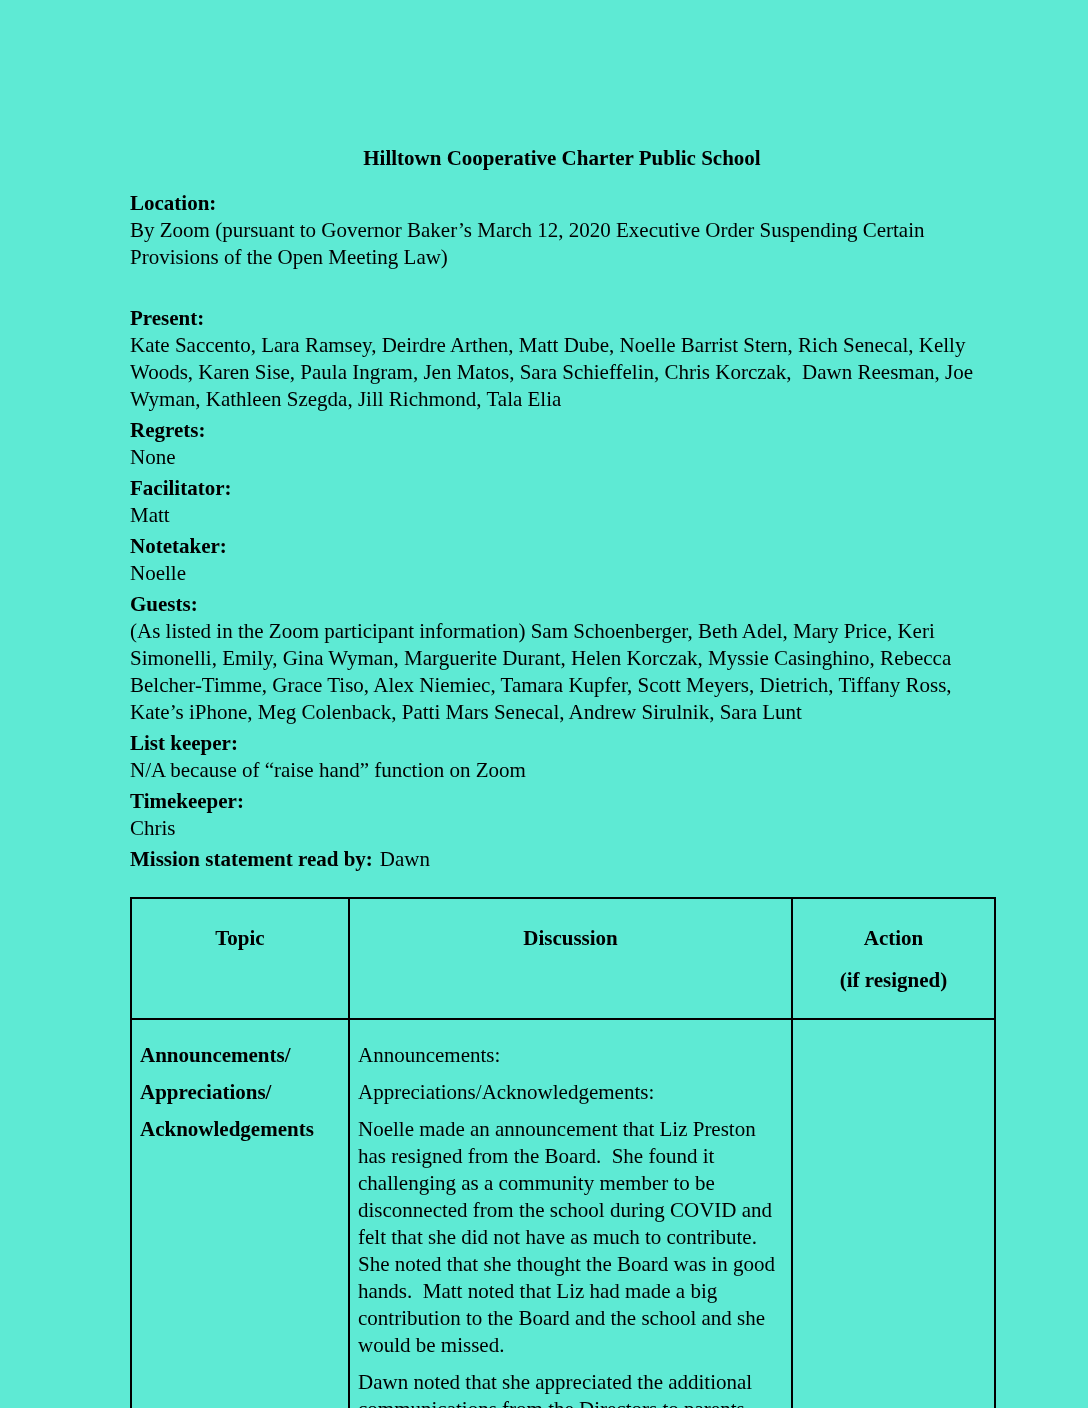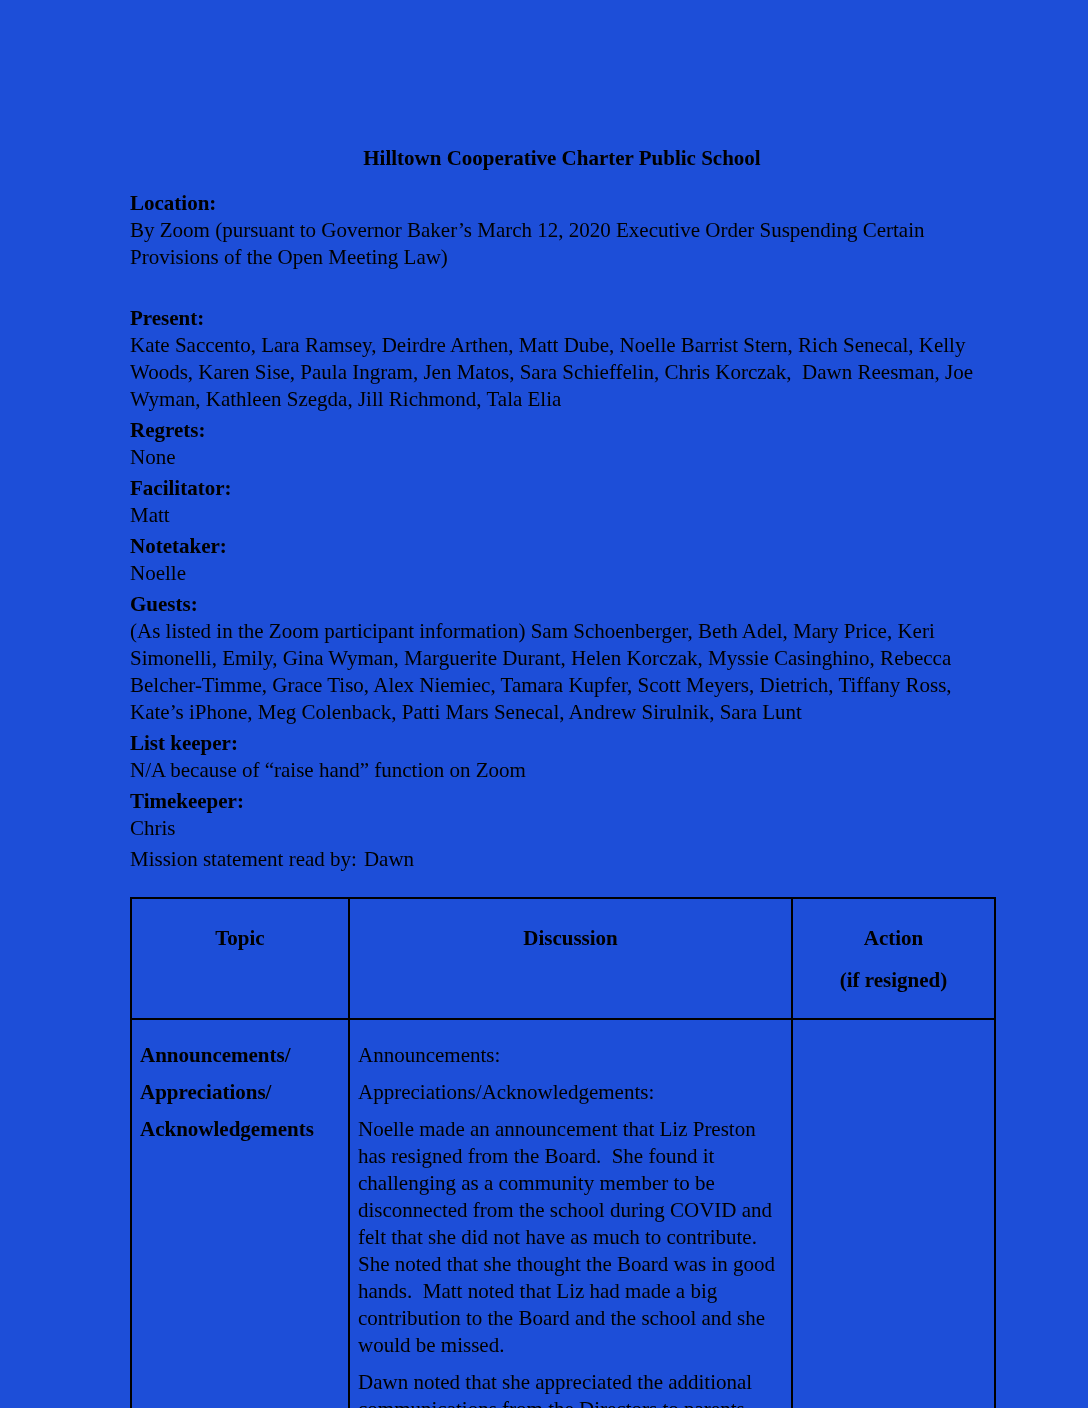--- a/index.html
+++ b/index.html
@@ -3,32 +3,32 @@
 <meta charset="utf-8">
 <style>
   * { box-sizing: border-box; }
   html, body { margin: 0; padding: 0; }
   body {
     width: 1088px; height: 1408px;
     background: #ffffff; color: #000000;
     font-family: "Liberation Serif", "DejaVu Serif", serif;
     font-size: 21px; line-height: 27px;
   }
-  .page { position: relative; width: 1088px; height: 1408px; overflow: hidden; background: #1d4ed8; }
+  .page { position: relative; width: 1088px; height: 1408px; overflow: hidden; background: #5eead4; }
   .content { padding: 145px 0 0 130px; width: 994px; }
 
   .doc-title { text-align: center; font-weight: bold; margin: 0 0 18px 0; width: 864px; }
   .doc-subtitle { text-align: center; margin: 0 0 13px 0; width: 864px; }
 
   .meta-row { display: flex; margin: 0 0 4px 0; width: 864px; flex-direction: column; }
   .meta-row.gap { margin-bottom: 34px; }
   .meta-label { flex: none; width: 128px; font-weight: bold; }
   .meta-value { flex: 1; white-space: pre-wrap; }
   .mission-row { margin: 0 0 0 0; width: 864px; }
-  .mission-label { font-weight: normal; }
+  .mission-label { font-weight: bold; }
   .mission-value { margin-left: 7px; }
 
   table.minutes {
     border-collapse: collapse; table-layout: fixed;
     width: 864px; margin-top: 24px;
   }
   table.minutes, table.minutes th, table.minutes td { border: 2px solid #000; }
   table.minutes th {
     height: 103px; vertical-align: top; text-align: center;
     font-weight: bold; padding: 26px 8px 24px 8px;

